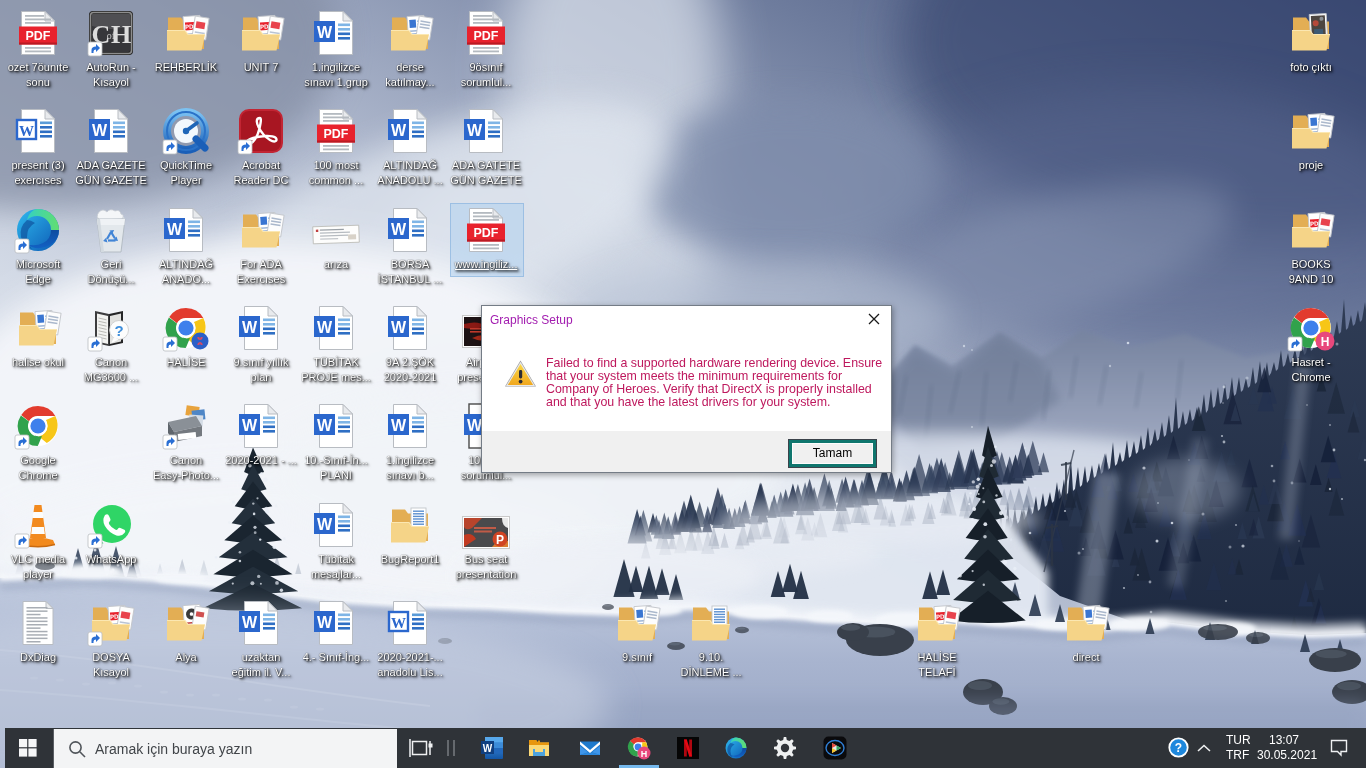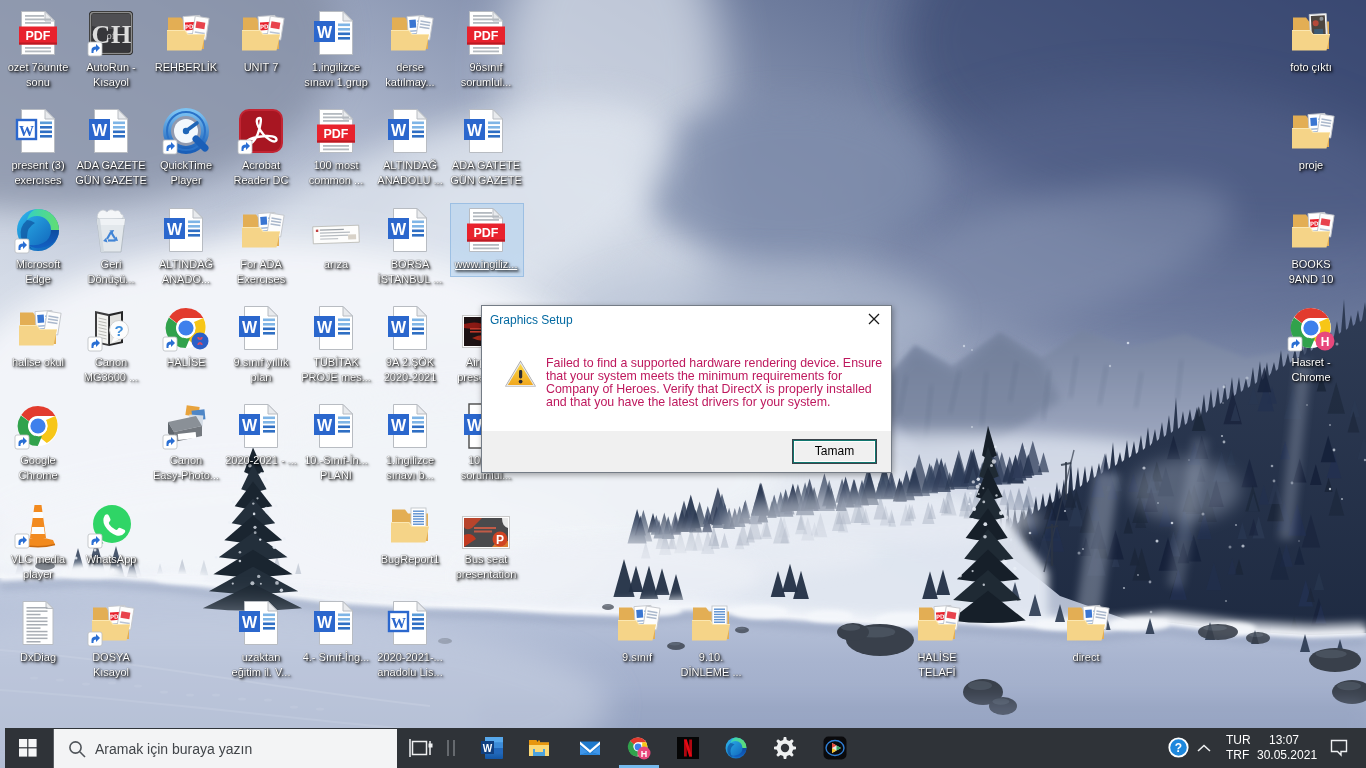--- a/index.html
+++ b/index.html
@@ -5,26 +5,26 @@
 #desk{position:relative;width:1366px;height:768px;background:#9aa5bd;}
 #wall{position:absolute;left:0;top:0;}
 .icon{position:absolute;width:76px;text-align:center;z-index:2;}
 .icon svg.ic{display:block;margin:0 auto;}
 .lbl{margin-top:3px;font-size:11px;line-height:14.6px;color:#fff;
  text-shadow:1px 1px 2px rgba(0,0,0,.95),0 0 1px rgba(0,0,0,.75),2px 2px 3px rgba(0,0,0,.6);}
 .sel{position:absolute;left:2px;top:-3px;width:72px;height:72px;background:rgba(173,207,239,.52);border:1px solid rgba(130,175,220,.6);z-index:-1;}
 .selbg .lbl{position:relative;text-decoration:underline;}
 
 #dlg{position:absolute;left:481px;top:305px;width:409px;height:166px;background:#fff;border:1px solid #747c86;box-shadow:1px 2px 6px rgba(0,0,0,.35);z-index:10;}
-#dlg .ttl{position:absolute;left:8px;top:7px;font-size:12px;color:#0369a1;}
+#dlg .ttl{position:absolute;left:8px;top:7px;font-size:12px;color:#a21caf;}
 #dlg .x{position:absolute;right:1px;top:1px;width:32px;height:24px;text-align:center;}
 #dlg .msg{position:absolute;left:64px;top:51px;width:345px;font-size:12.4px;line-height:13px;color:#be185d;}
 #dlg .warn{position:absolute;left:22px;top:53px;}
 #dlg .foot{position:absolute;left:0;bottom:0;width:100%;height:41px;background:#f0f0f0;}
-#dlg .btn{position:absolute;right:15px;top:9px;width:81px;height:21px;background:#f0f0f0;border:1px solid #0f766e;outline:1px solid #3c434b;font-size:12px;text-align:center;line-height:21px;color:#000;box-shadow:inset 0 0 0 1px #fdfdfd;}
+#dlg .btn{position:absolute;right:15px;top:9px;width:81px;height:21px;background:#f0f0f0;border:3px solid #0f766e;outline:1px solid #3c434b;font-size:12px;text-align:center;line-height:21px;color:#000;box-shadow:inset 0 0 0 1px #fdfdfd;}
 
 #tb{position:absolute;left:5px;top:728px;width:1366px;height:40px;background:#2f3338;z-index:20;}
 #tb .srch{position:absolute;left:48px;top:1px;width:343px;height:39px;background:#f3f4f5;border-left:1px solid #5a5e63;}
 #tb .srch span{position:absolute;left:41px;top:12px;font-size:14px;color:#414549;}
 .tbi{position:absolute;top:8px;}
 .trtxt{position:absolute;font-size:12px;color:#fff;}
 </style></head><body>
 <div id="desk">
 <svg id="wall" width="1366" height="768" viewBox="0 0 1366 768">
       <defs>
@@ -1224,20 +1224,26 @@
         <use href="#sy-vlc"></use>
       </svg>
       <div class="lbl">VLC media<br>player</div>
     </div>
 <div class="icon" style="left:73px;top:501px">
       <svg class="ic" width="48" height="48">
         <use href="#sy-wa"></use>
       </svg>
       <div class="lbl">WhatsApp</div>
     </div>
+<div class="icon" style="left:298px;top:501px">
+      <svg class="ic" width="48" height="48">
+        <use href="#sy-word"></use>
+      </svg>
+      <div class="lbl">Tübitak<br>mesajlar...</div>
+    </div>
 <div class="icon" style="left:372px;top:501px">
       <svg class="ic" width="48" height="48">
         <use href="#sy-follines"></use>
       </svg>
       <div class="lbl">BugReport1</div>
     </div>
 <div class="icon" style="left:448px;top:501px">
       <svg class="ic" width="48" height="48">
         <use href="#sy-pptbus"></use>
       </svg>
@@ -1247,20 +1253,26 @@
       <svg class="ic" width="48" height="48">
         <use href="#sy-dxdiag"></use>
       </svg>
       <div class="lbl">DxDiag</div>
     </div>
 <div class="icon" style="left:73px;top:599px">
       <svg class="ic" width="48" height="48">
         <use href="#sy-foldosya"></use>
       </svg>
       <div class="lbl">DOSYA<br>Kısayol</div>
+    </div>
+<div class="icon" style="left:148px;top:599px">
+      <svg class="ic" width="48" height="48">
+        <use href="#sy-folcd"></use>
+      </svg>
+      <div class="lbl">Alya</div>
     </div>
 <div class="icon" style="left:223px;top:599px">
       <svg class="ic" width="48" height="48">
         <use href="#sy-word"></use>
       </svg>
       <div class="lbl">uzaktan<br>eğitim il. V...</div>
     </div>
 <div class="icon" style="left:298px;top:599px">
       <svg class="ic" width="48" height="48">
         <use href="#sy-word"></use>

